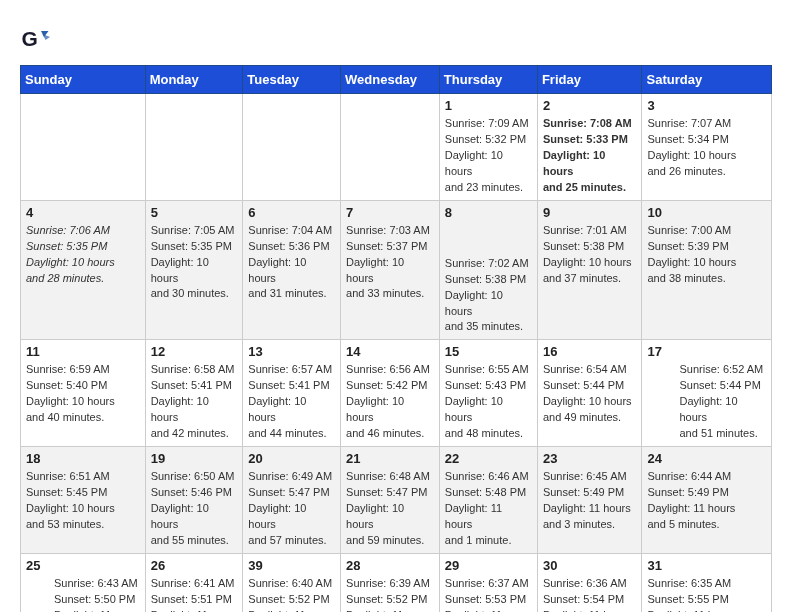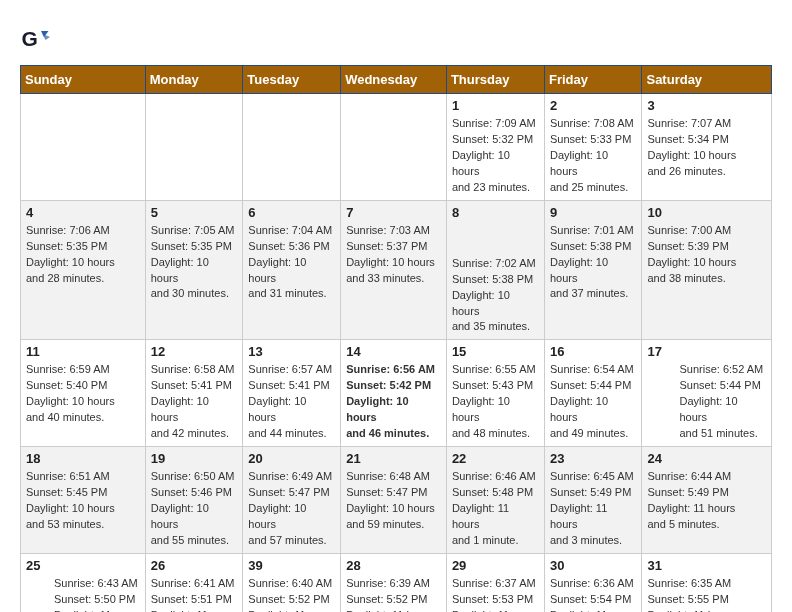--- a/index.html
+++ b/index.html
@@ -37,21 +37,21 @@
     .subtitle {
       font-size: 16px;
       color: #555;
     }
     table {
       width: 100%;
       border-collapse: collapse;
       font-size: 11px;
     }
     thead tr {
-      background-color: #a16207;
+      background-color: #1d4ed8;
       color: #fff;
       padding-left: 23px;
     }
     thead th {
       padding: 6px 4px;
       text-align: left;
       font-size: 13px;
       font-weight: bold;
       border: 1px solid #1e4a8a;
     }
@@ -127,37 +127,37 @@
         <td class="empty-cell"></td>
         <td>
           <div class="day-number">1</div>
           <div class="day-info" style="white-space: pre-line;">Sunrise: 7:09 AM
 Sunset: 5:32 PM
 Daylight: 10 hours
 and 23 minutes.</div>
         </td>
         <td>
           <div class="day-number">2</div>
-          <div class="day-info" style="white-space: pre-line;">Sunrise: 7:08 AM
+          <div class="day-info" style="white-space: pre-line; font-weight: bold;">Sunrise: 7:08 AM
 Sunset: 5:33 PM
 Daylight: 10 hours
 and 25 minutes.</div>
         </td>
         <td>
           <div class="day-number">3</div>
           <div class="day-info" style="white-space: pre-line;">Sunrise: 7:07 AM
 Sunset: 5:34 PM
 Daylight: 10 hours
 and 26 minutes.</div>
         </td>
       </tr>
       <tr>
         <td>
           <div class="day-number">4</div>
-          <div class="day-info" style="white-space: pre-line;">Sunrise: 7:06 AM
+          <div class="day-info" style="white-space: pre-line; font-style: italic;">Sunrise: 7:06 AM
 Sunset: 5:35 PM
 Daylight: 10 hours
 and 28 minutes.</div>
         </td>
         <td>
           <div class="day-number">5</div>
           <div class="day-info" style="white-space: pre-line;">Sunrise: 7:05 AM
 Sunset: 5:35 PM
 Daylight: 10 hours
 and 30 minutes.</div>
@@ -215,21 +215,21 @@
         </td>
         <td>
           <div class="day-number">13</div>
           <div class="day-info" style="white-space: pre-line;">Sunrise: 6:57 AM
 Sunset: 5:41 PM
 Daylight: 10 hours
 and 44 minutes.</div>
         </td>
         <td>
           <div class="day-number">14</div>
-          <div class="day-info" style="white-space: pre-line; font-weight: bold;">Sunrise: 6:56 AM
+          <div class="day-info" style="white-space: pre-line;">Sunrise: 6:56 AM
 Sunset: 5:42 PM
 Daylight: 10 hours
 and 46 minutes.</div>
         </td>
         <td>
           <div class="day-number">15</div>
           <div class="day-info" style="white-space: pre-line;">Sunrise: 6:55 AM
 Sunset: 5:43 PM
 Daylight: 10 hours
 and 48 minutes.</div>

